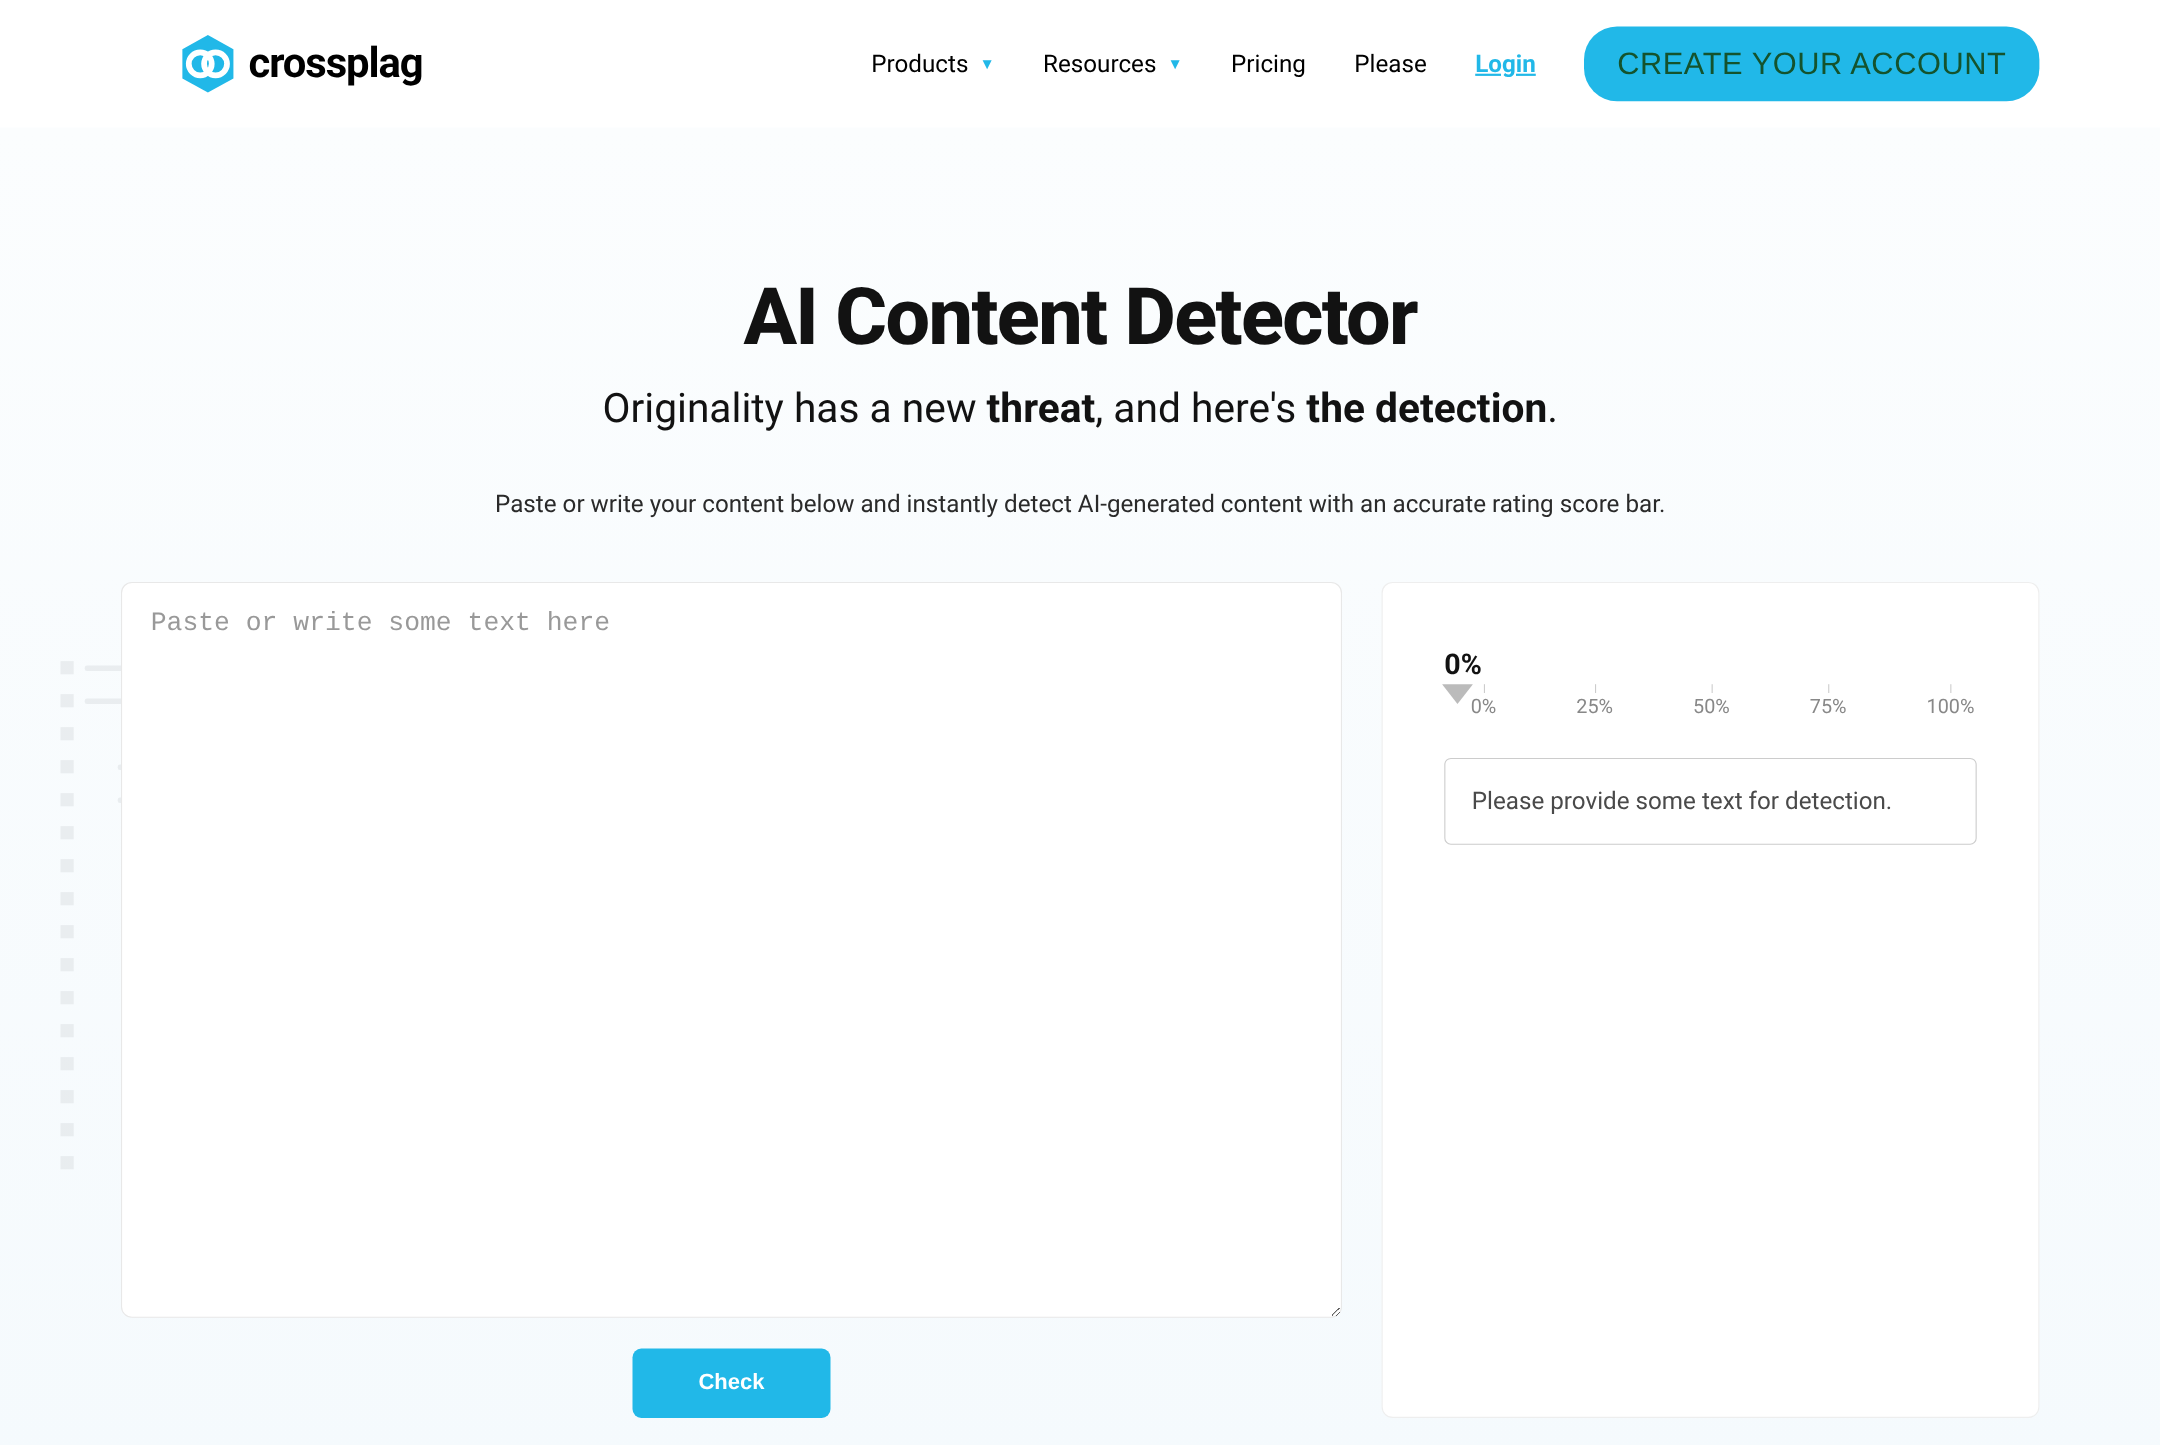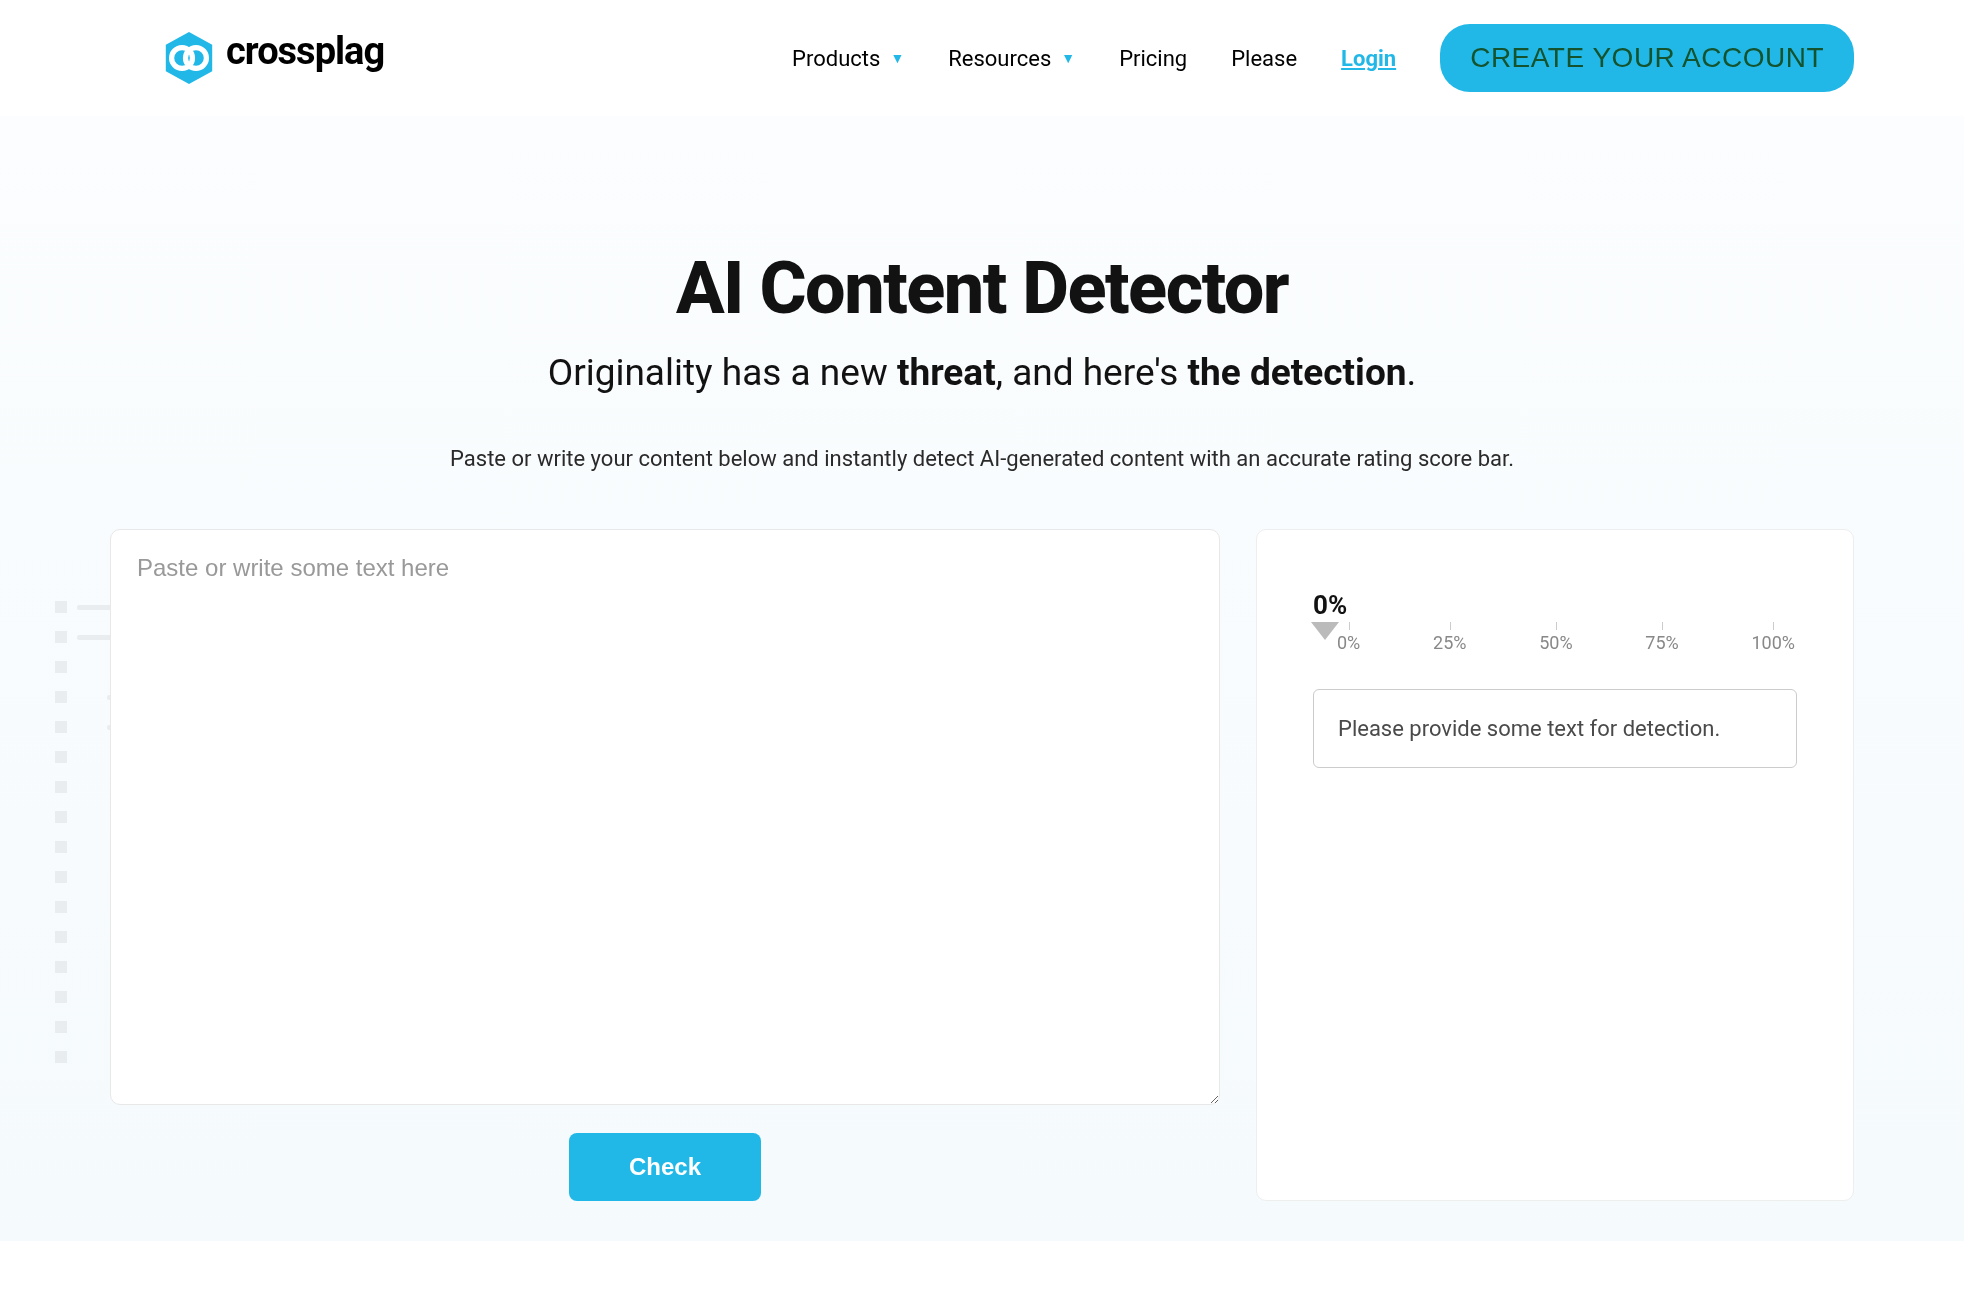--- a/index.html
+++ b/index.html
@@ -13,21 +13,21 @@
     }
     .header {
       display: flex;
       align-items: center;
       justify-content: space-between;
       padding: 24px 110px 24px 160px;
       background: #fff;
     }
     .logo {
       display: flex;
-      align-items: flex-start;
+      align-items: center;
       gap: 8px;
     }
     .logo-icon {
       width: 58px;
       height: 58px;
     }
     .logo-text {
       font-size: 38px;
       font-weight: 700;
       color: #000;
@@ -102,41 +102,41 @@
       padding: 0 110px;
       max-width: 1964px;
       margin: 0 auto;
     }
     .textarea-container {
       flex: 1;
       position: relative;
     }
     .main-textarea {
       width: 100%;
-      height: 576px;
+      height: 669px;
       border: 1px solid #e8e8e8;
       border-radius: 10px;
       padding: 24px 26px;
       font-size: 24px;
-      font-family: Liberation Sans, sans-serif;
+      font-family: Liberation Mono, monospace;
       resize: both;
       outline: none;
       color: #333;
       background: #fff;
     }
     .main-textarea::placeholder {
       color: #999;
     }
     .check-button {
       background: #21b8e8;
       color: #fff;
       border: none;
       border-radius: 8px;
       padding: 20px 60px;
-      font-size: 24px;
+      font-size: 20px;
       font-weight: 700;
       cursor: pointer;
       margin-top: 24px;
     }
     .result-panel {
       width: 598px;
       border: 1px solid #eee;
       border-radius: 10px;
       padding: 60px 56px 50px;
       background: #fff;

